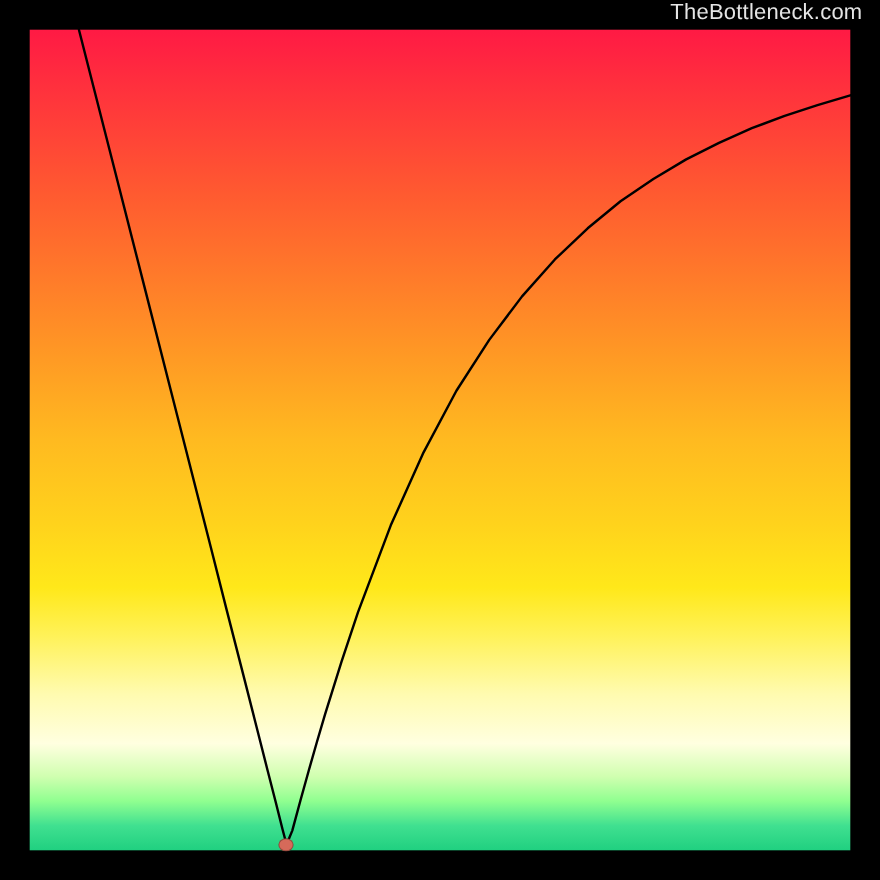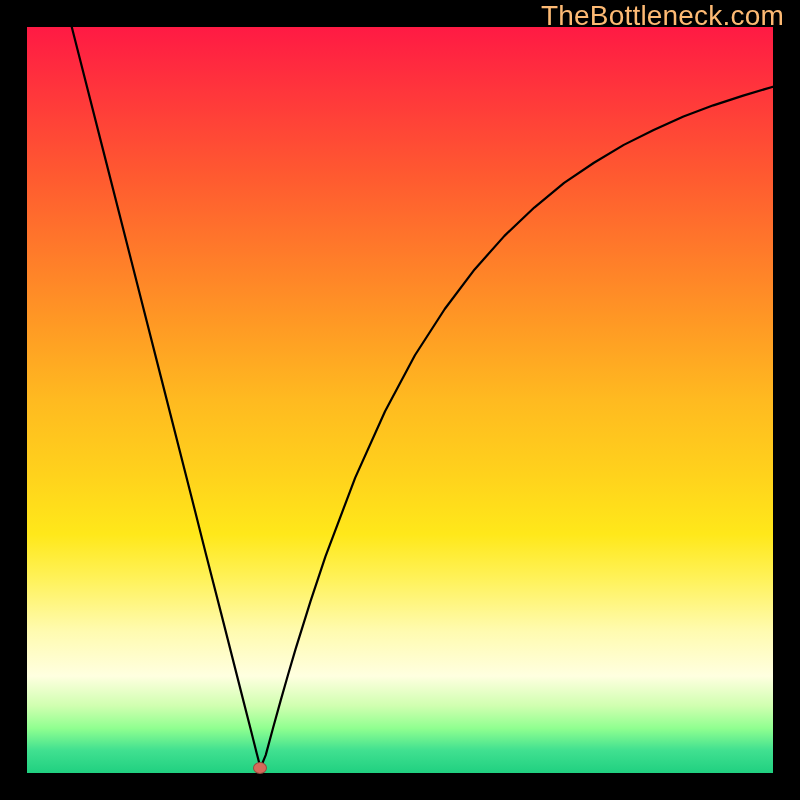--- a/index.html
+++ b/index.html
@@ -31,23 +31,23 @@
       #d0ffb0 91%,
       #90ff90 94%,
       #40e090 97%,
       #20d080 100%);
   }
   .watermark {
     position: absolute;
     top: 0;
     right: 16px;
     font-family: Arial, Helvetica, sans-serif;
-    font-size: 28px;
+    font-size: 20px;
     font-weight: 500;
-    color: #fdba74;
+    color: #e5e5e5;
     letter-spacing: 0.2px;
   }
   svg.curve {
     position: absolute;
     left: 0;
     top: 0;
     width: 100%;
     height: 100%;
     overflow: visible;
   }

